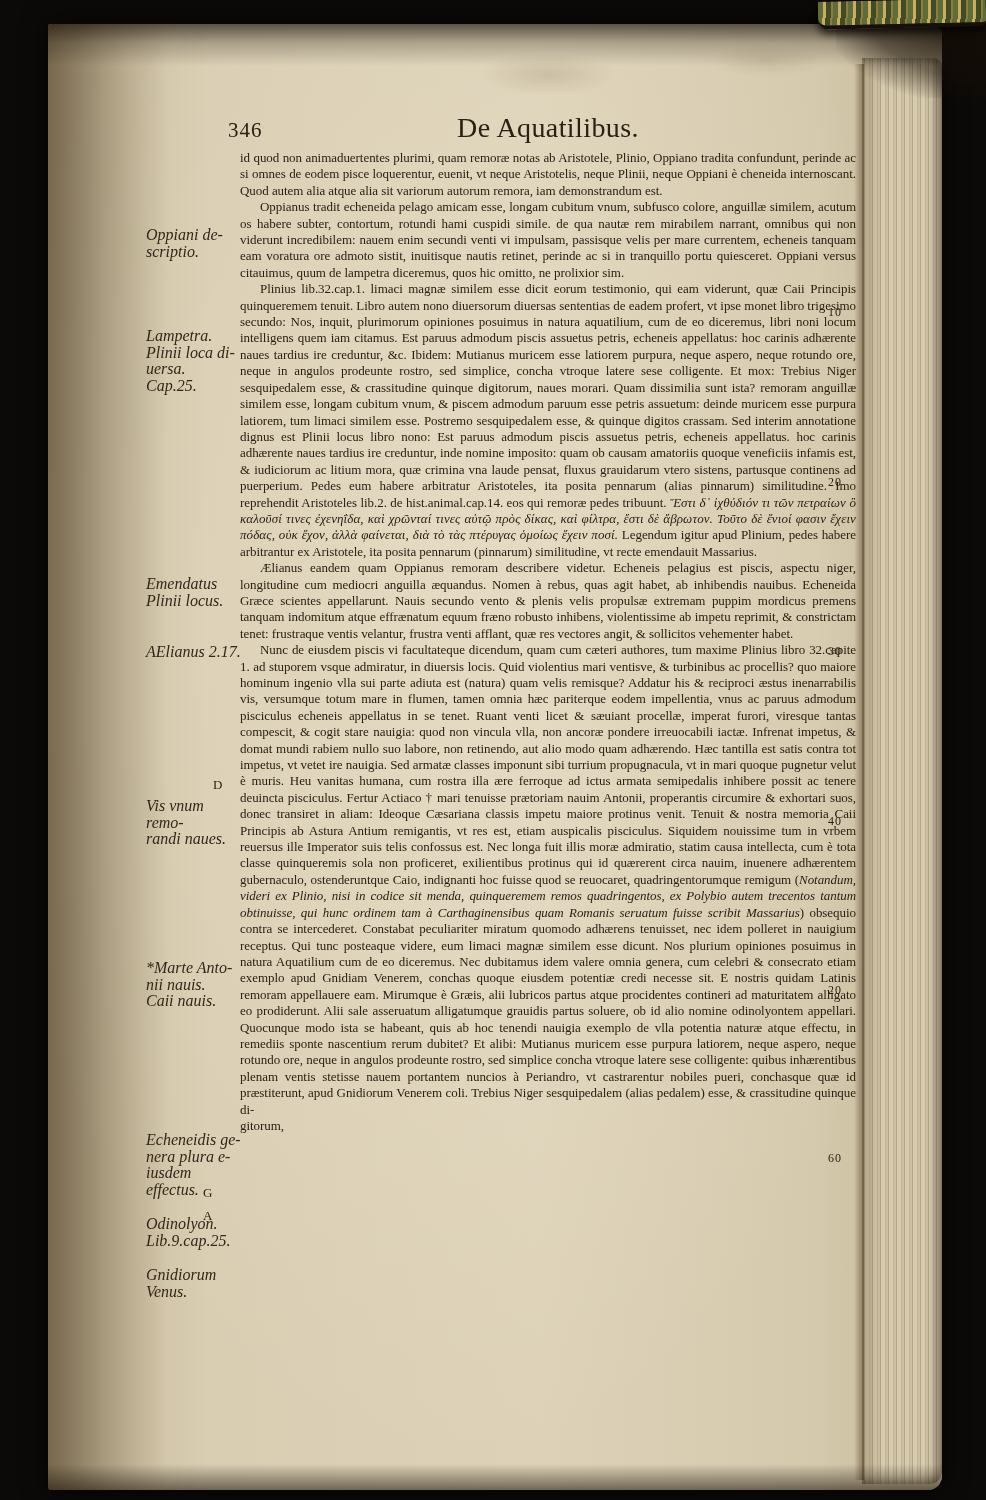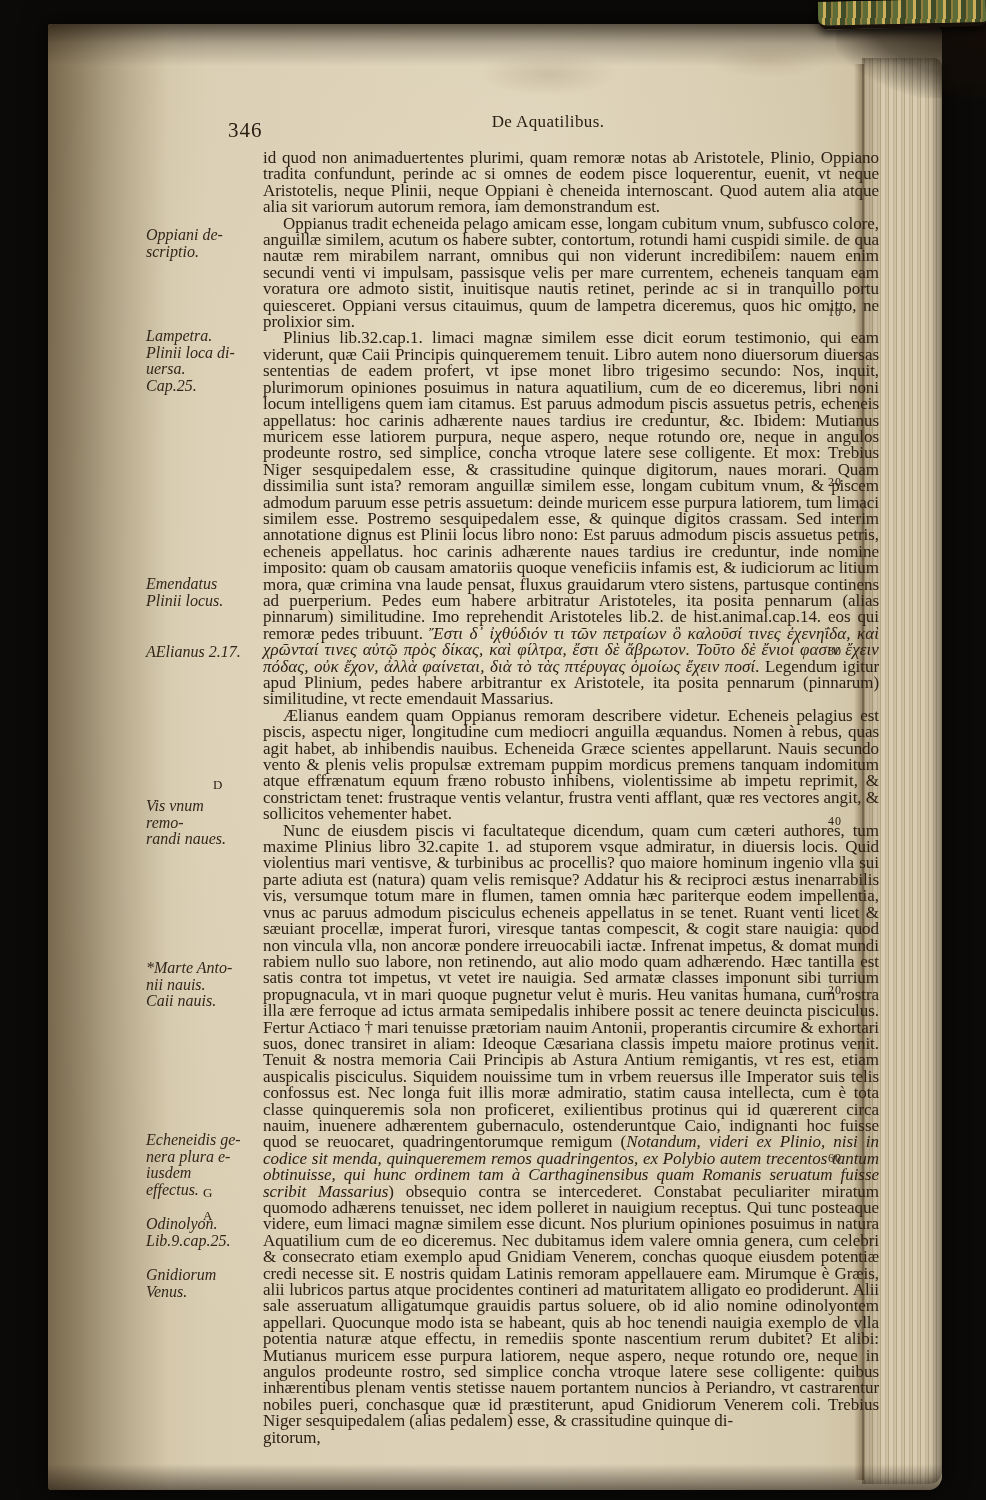--- a/index.html
+++ b/index.html
@@ -49,24 +49,24 @@
   
   .smudge{position:absolute;border-radius:50%;pointer-events:none;}
   .smudge.a{left:430px;top:28px;width:140px;height:44px;
     background:radial-gradient(ellipse,rgba(110,90,60,.18),rgba(0,0,0,0) 70%);}
   .smudge.b{left:660px;top:20px;width:120px;height:34px;
     background:radial-gradient(ellipse,rgba(110,90,60,.14),rgba(0,0,0,0) 70%);}
   
   .ink{color:#2b2014;}
   .page-number{position:absolute;left:180px;top:94px;font-size:21px;letter-spacing:1px;}
   .running-head{position:absolute;left:192px;top:88px;width:616px;text-align:center;
-    font-size:17px;letter-spacing:.4px;}
+    font-size:28px;letter-spacing:.4px;}
   .text-block{position:absolute;left:192px;top:126px;width:616px;
-    font-size:17px;line-height:16.4px;text-align:justify;letter-spacing:-.05px;
-    color:#2b2014;margin-left:23px;}
+    font-size:13px;line-height:16.4px;text-align:justify;letter-spacing:-.05px;
+    color:#2b2014;}
   .text-block p{margin:0;}
   .text-block p.ind{text-indent:20px;}
   .greek{font-style:italic;letter-spacing:.1px;}
   .note-italic{font-style:italic;}
   .catchword{text-align:left;padding-right:10px;}
   .marginal{position:absolute;left:98px;width:92px;
     font-style:italic;font-size:16px;line-height:16.6px;color:#33261a;
     white-space:pre-line;}
   .line-no{position:absolute;left:780px;width:42px;font-size:12px;color:#2b2014;letter-spacing:1px;font-family:Liberation Serif, serif;}
   .side-letter{position:absolute;font-size:13px;color:#2b2014;}

